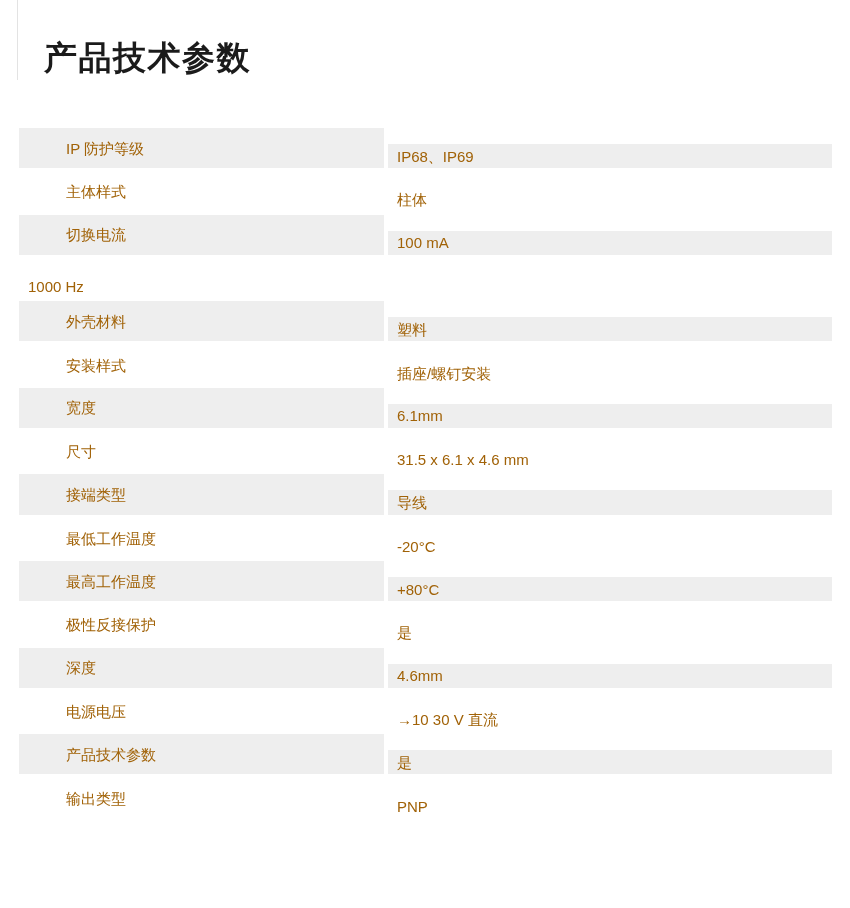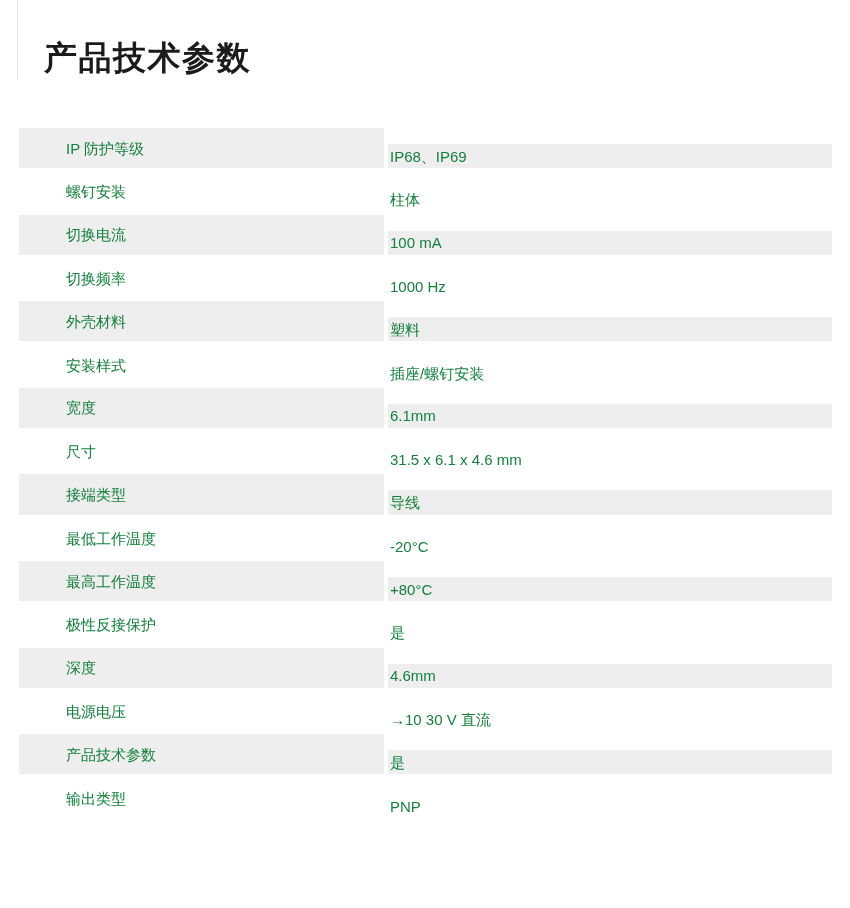--- a/index.html
+++ b/index.html
@@ -46,58 +46,57 @@
     border-bottom: 2px solid #ffffff;
   }
   .spec-row.alt .cell {
     background: #eeeeee;
   }
   .cell {
     display: flex;
     align-items: center;
     font-size: 15px;
     line-height: 1;
-    color: #15803d;
+    color: #a16207;
     box-sizing: border-box;
     white-space: nowrap;
   }
   .cell.label {
     width: 365px;
     flex: 0 0 365px;
     padding-left: 47px;
     margin-right: 4px;
   }
   .cell.value {
     flex: 1 1 auto;
-    padding-left: 2px;
+    padding-left: 9px;
     margin-top: 16px;
   }
 </style>
 </head>
 <body>
 
 <div class="left-line"></div>
 
 <h1 class="page-title">产品技术参数</h1>
 
 <div class="spec-table" id="spec-table">
     <div class="spec-row alt">
       <div class="cell label">IP 防护等级</div>
       <div class="cell value">IP68、IP69</div>
     </div>
     <div class="spec-row">
-      <div class="cell label">螺钉安装</div>
+      <div class="cell label">主体样式</div>
       <div class="cell value">柱体</div>
     </div>
     <div class="spec-row alt">
       <div class="cell label">切换电流</div>
       <div class="cell value">100 mA</div>
     </div>
     <div class="spec-row">
-      <div class="cell label">切换频率</div>
       <div class="cell value">1000 Hz</div>
     </div>
     <div class="spec-row alt">
       <div class="cell label">外壳材料</div>
       <div class="cell value">塑料</div>
     </div>
     <div class="spec-row">
       <div class="cell label">安装样式</div>
       <div class="cell value">插座/螺钉安装</div>
     </div>

